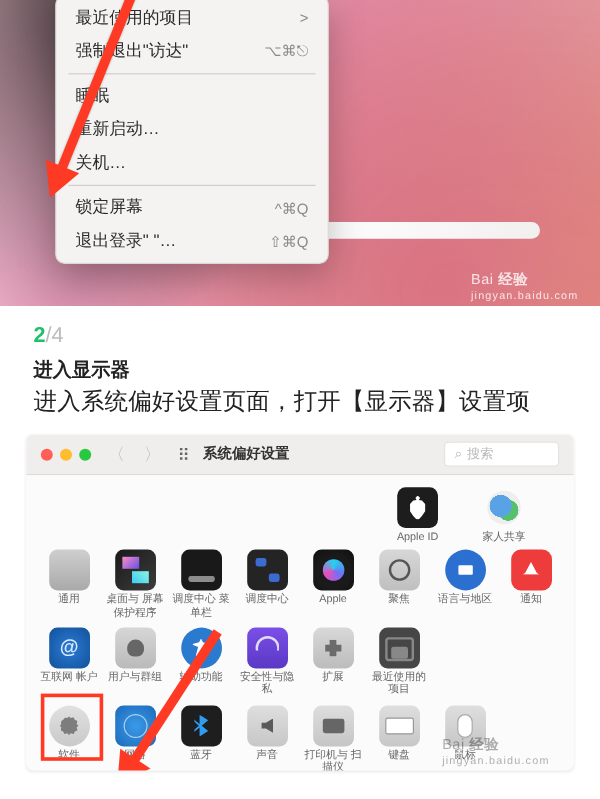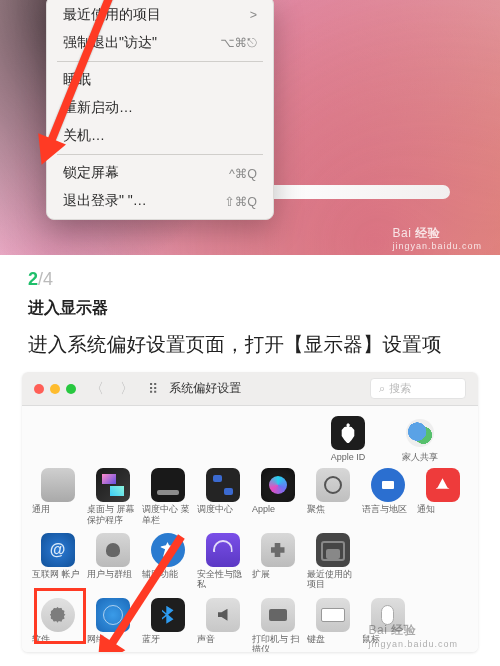--- a/index.html
+++ b/index.html
@@ -42,44 +42,44 @@
   .wm1{position:absolute;bottom:4px;right:18px;color:rgba(255,255,255,.8);font-size:12px;
     font-family:Arial;letter-spacing:.5px;text-align:left;line-height:1;}
   .wm1 .sm{font-size:9px;letter-spacing:1px;}
 
   
   .article{padding:14px 28px 8px;}
   .steplabel{font-size:18px;}
   .steplabel .cur{color:var(--accent);font-weight:600;}
   .steplabel .tot{color:#bbb;}
   .title{font-size:16px;font-weight:600;margin-top:8px;}
-  .sub{font-size:19.5px;margin-top:12px;letter-spacing:.2px;}
+  .sub{font-size:19.5px;margin-top:2px;letter-spacing:.2px;}
 
   
   .shot2{margin:6px 22px 0;height:280px;position:relative;overflow:hidden;
     border-radius:6px;background:#fff;box-shadow:0 1px 3px rgba(0,0,0,.1);}
   .titlebar{height:34px;background:var(--panel2);display:flex;align-items:center;
     padding:0 12px;border-bottom:1px solid #dcdcdc;gap:12px;font-size:12px;color:#555;}
   .traffic{display:flex;gap:6px;}
   .traffic span{width:10px;height:10px;border-radius:50%;display:inline-block;}
   .tr{background:#ff5f57;} .ty{background:#febc2e;} .tg{background:#28c840;}
   .navbtn{color:#bdbdbd;font-size:14px;margin:0 2px;}
   .gridicon{color:#666;font-size:14px;letter-spacing:-1px;}
-  .titlebar .ttl{font-weight:400;color:#333;}
+  .titlebar .ttl{font-weight:700;color:#333;}
   .srch{margin-left:auto;display:flex;align-items:center;gap:4px;color:#b9b9b9;
     background:#fff;border:1px solid #e3e3e3;border-radius:4px;padding:2px 8px;font-size:11px;width:96px;}
 
   .prefbody{background:var(--light);height:calc(100% - 34px);padding:4px 10px 0;position:relative;}
   .hero{display:flex;justify-content:flex-end;gap:20px;padding:6px 22px 2px 0;}
   .hero .cell{width:52px;text-align:center;font-size:9px;color:#666;}
   .hero .ic{width:38px;height:38px;margin:0 auto 3px;border-radius:8px;
     display:flex;align-items:center;justify-content:center;}
 
   .grid{display:grid;grid-template-columns:repeat(8,1fr);gap:8px 4px;margin-top:4px;}
-  .cell{text-align:left;font-size:9px;color:#666;line-height:1.15;}
+  .cell{text-align:center;font-size:9px;color:#666;line-height:1.15;}
   .cell .ic{width:34px;height:34px;margin:0 auto 2px;border-radius:7px;
     display:flex;align-items:center;justify-content:center;position:relative;}
 
   
   .ic.appleid{background:#1d1d1d;}
   .ic.appleid:before{content:"";width:18px;height:20px;background:#fff;
     clip-path:polygon(50% 0,62% 10%,55% 18%,70% 20%,85% 35%,85% 65%,70% 85%,55% 100%,45% 100%,30% 85%,15% 65%,15% 35%,30% 20%,45% 18%,40% 10%);}
   .ic.family{}
   .ic.family:after{content:"";width:28px;height:28px;border-radius:50%;
     background:radial-gradient(circle at 40% 45%,#5aa2e6 40%,transparent 41%),

